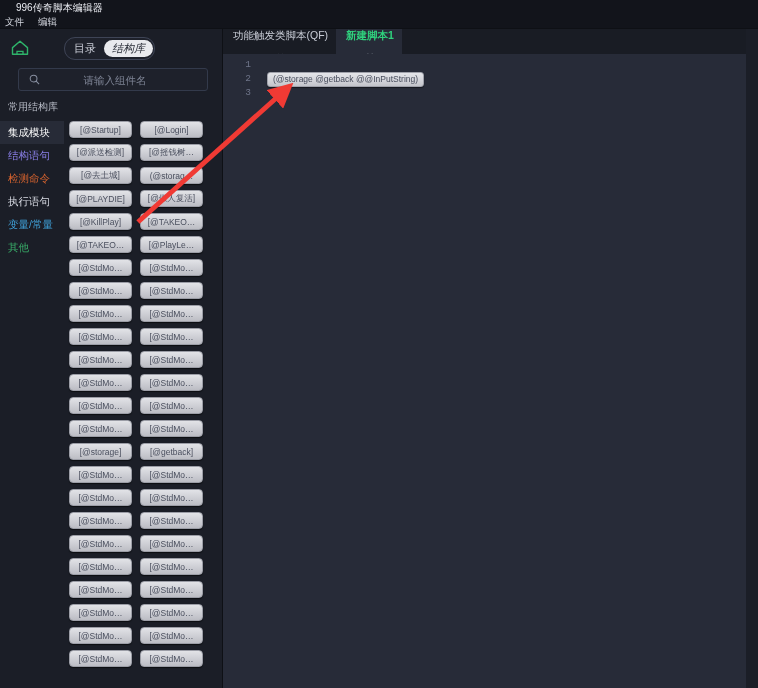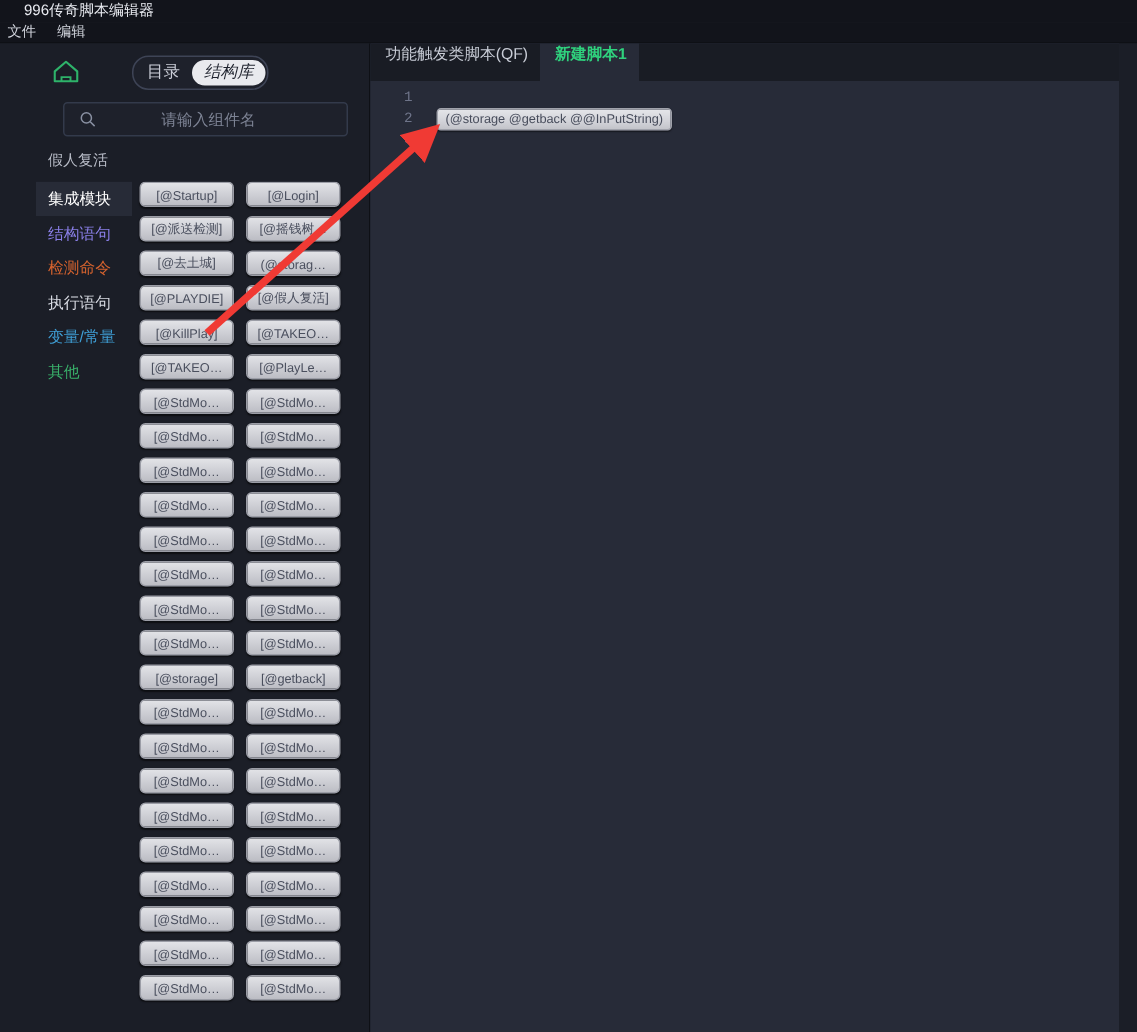--- a/index.html
+++ b/index.html
@@ -63,21 +63,20 @@
 
   
   .left-panel {
     width: 222px;
     flex: 0 0 222px;
     background: #1b1e27;
     display: flex;
     flex-direction: column;
     position: relative;
     border-right: 1px solid #0e1015;
-    padding-left: 24px;
   }
   .lp-top {
     height: 38px;
     flex: 0 0 38px;
     display: flex;
     align-items: center;
     padding: 0 0 0 8px;
     gap: 10px;
   }
   .home-icon {
@@ -338,21 +337,21 @@
       <div class="search-wrap">
         <div class="search-icon">
           <svg width="11" height="11" viewBox="0 0 12 12">
             <circle cx="5" cy="5" r="3.7" fill="none" stroke="#8990a2" stroke-width="1.1"></circle>
             <line x1="7.8" y1="7.8" x2="11" y2="11" stroke="#8990a2" stroke-width="1.1"></line>
           </svg>
         </div>
         <input class="search-input" type="text" placeholder="请输入组件名" style="">
       </div>
 
-      <div class="section-title">假人复活</div>
+      <div class="section-title">常用结构库</div>
 
       <div class="lp-main">
         <div class="cat-col">
             <div class="cat-item active" style="color: rgb(255, 255, 255);">集成模块</div>
             <div class="cat-item" style="color: rgb(138, 127, 232);">结构语句</div>
             <div class="cat-item" style="color: rgb(212, 98, 46);">检测命令</div>
             <div class="cat-item" style="color: rgb(215, 218, 226);">执行语句</div>
             <div class="cat-item" style="color: rgb(63, 159, 214);">变量/常量</div>
             <div class="cat-item" style="color: rgb(57, 176, 106);">其他</div>
           </div>

